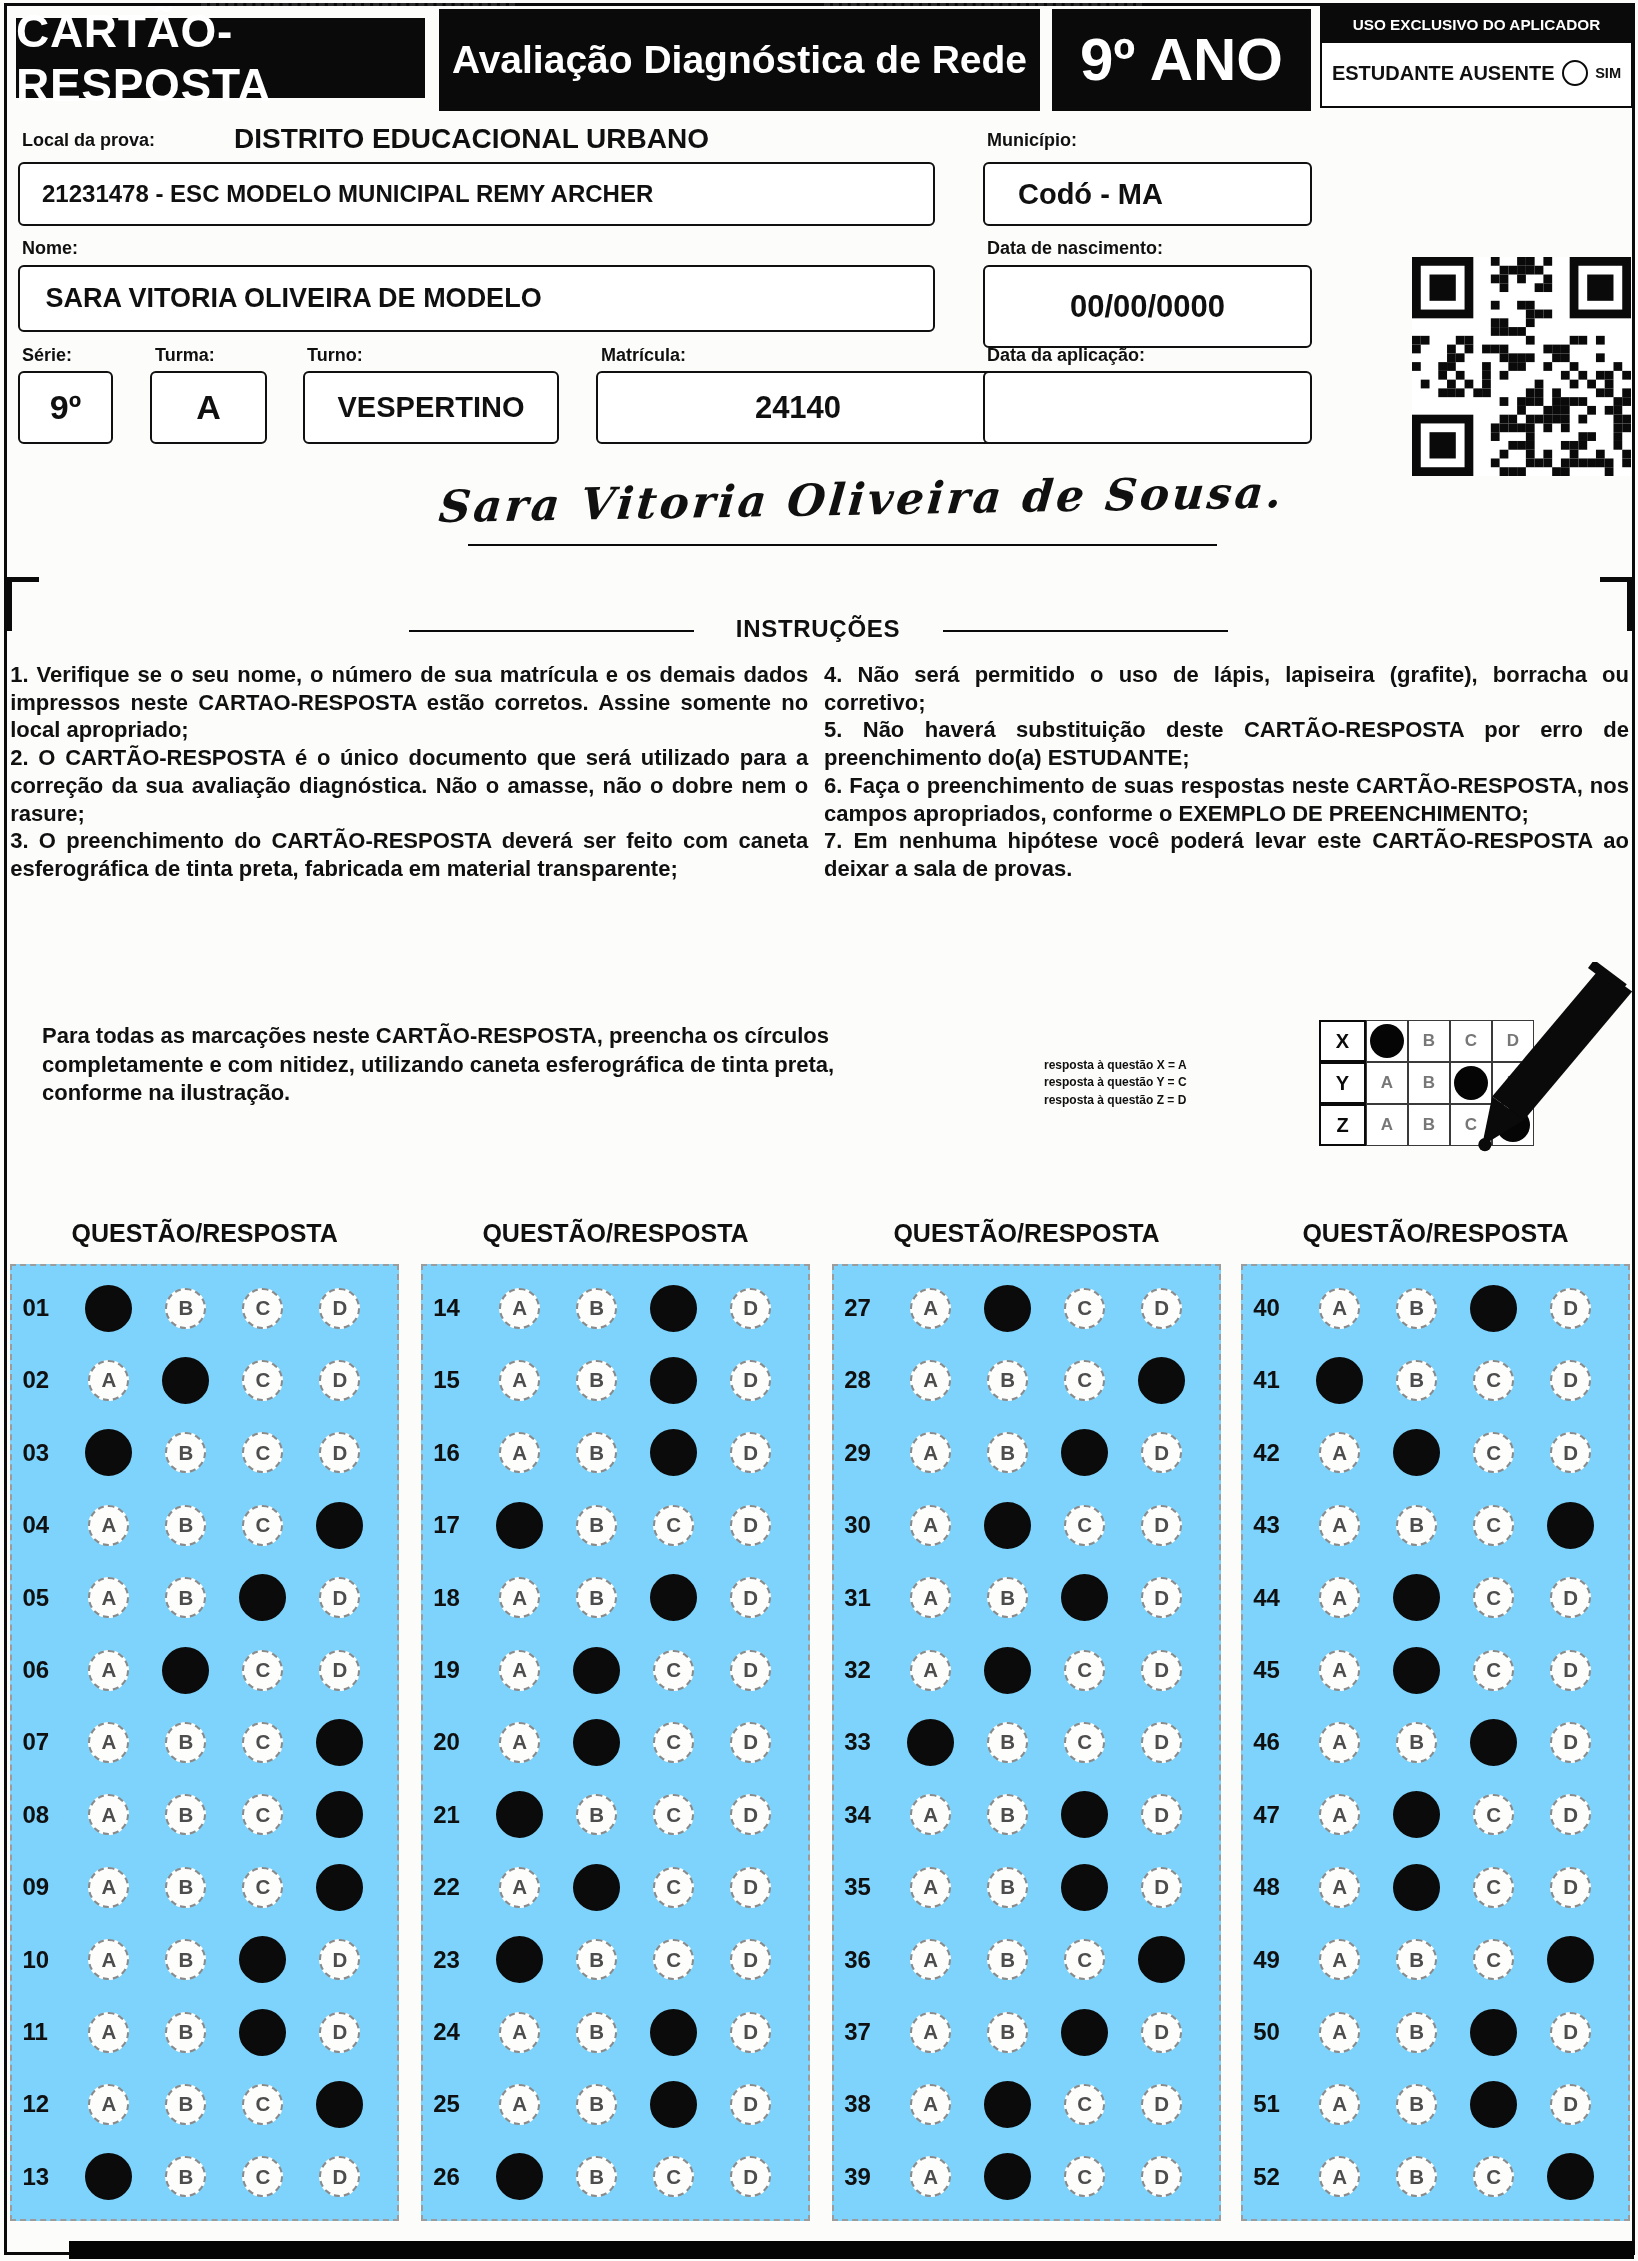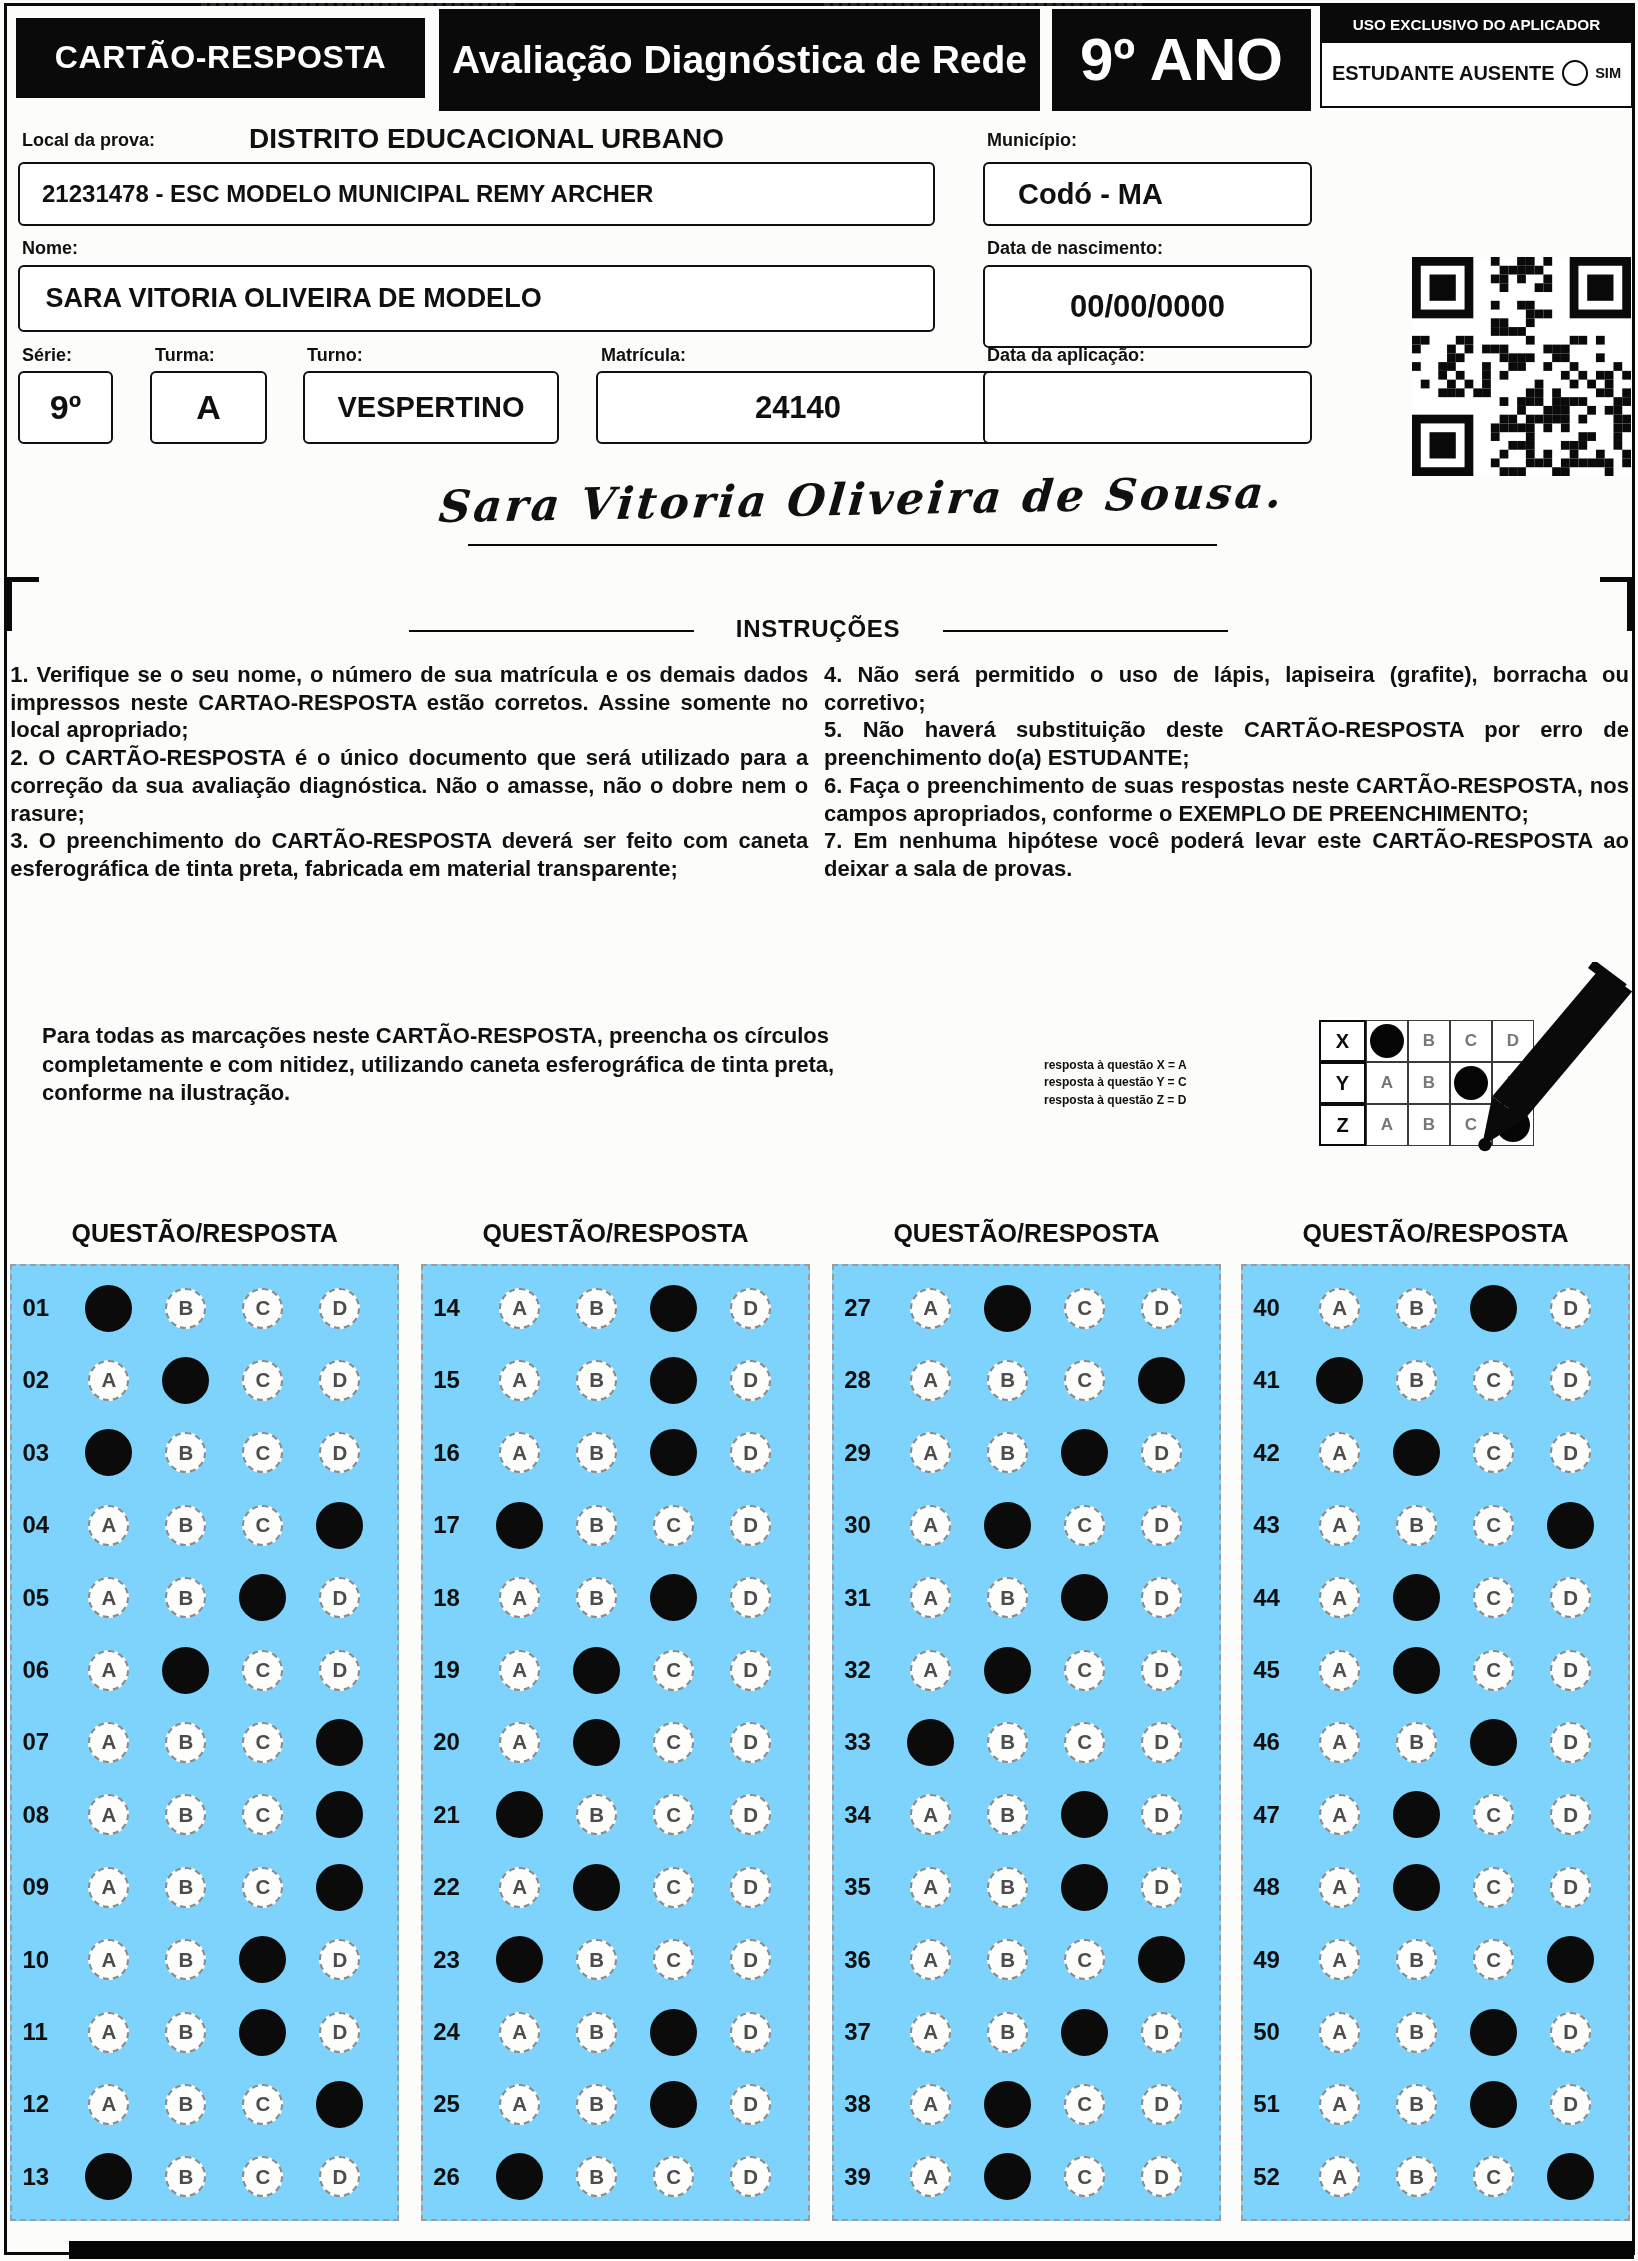--- a/index.html
+++ b/index.html
@@ -7,21 +7,21 @@
   body { font-family:"Liberation Sans", sans-serif; color:#101010; }
   .page { position:relative; width:1639px; height:2261px; background:#fcfcfa; overflow:hidden; margin:0 auto; }
   .page-border { position:absolute; left:4.4px; top:2.9px; right:4.4px; bottom:5.8px; border:3.7px solid #0a0a0a; pointer-events:none; }
 
   .top-dash { position:absolute; top:2.9px; border-top:3.7px dashed #2a2a2a; height:0; }
   .dash-l { left:201px; width:314px; }
   .dash-r { left:824px; width:318px; }
 
   
   .hbox { position:absolute; background:#0a0a0a; color:#ffffff; display:flex; align-items:center; justify-content:center; font-weight:bold; }
-  .hbox.title { left:16px; top:17.5px; width:409px; height:80px; font-size:32px; letter-spacing:0.7px;text-align:right; }
+  .hbox.title { left:16px; top:17.5px; width:409px; height:80px; font-size:46px; letter-spacing:0.7px; }
   .hbox.subtitle { left:439px; top:8.8px; width:601px; height:102px; font-size:39px; }
   .hbox.grade { left:1052px; top:8.8px; width:259px; height:102px; font-size:60px; }
   .aplicador-unit { position:absolute; left:1320px; top:5.8px; width:313px; height:102px; border:2.9px solid #0a0a0a; background:#fff; }
   .aplicador-strip { background:#0a0a0a; color:#fff; height:35px; display:flex; align-items:center; justify-content:center; font-weight:bold; font-size:15.3px; }
   .ausente-row { height:61px; display:flex; align-items:center; justify-content:center; gap:7.3px; font-weight:bold; font-size:20px; }
   .ausente-circle { width:26px; height:26px; border:2.9px solid #0a0a0a; border-radius:50%; display:inline-block; }
   .ausente-sim { font-size:14.6px; font-weight:bold; }
 
   
   .flabel { position:absolute; font-weight:bold; font-size:18px; }
@@ -85,21 +85,21 @@
   <div class="aplicador-unit">
     <div class="aplicador-strip">USO EXCLUSIVO DO APLICADOR</div>
     <div class="ausente-row">
       <span>ESTUDANTE AUSENTE</span>
       <span class="ausente-circle"></span>
       <span class="ausente-sim">SIM</span>
     </div>
   </div>
 
   <div class="flabel" style="left:22px; top:130px;">Local da prova:</div>
-  <div class="fvalue-plain" style="left:234px; top:123px;margin-left:15px;">DISTRITO EDUCACIONAL URBANO</div>
+  <div class="fvalue-plain" style="left:234px; top:123px;">DISTRITO EDUCACIONAL URBANO</div>
   <div class="flabel" style="left:987px; top:130px;">Município:</div>
 
   <div class="fbox" style="left:18px; top:162px; width:917px; height:64px; font-size:24px; padding-left:22px;">
     <span>21231478 - ESC MODELO MUNICIPAL REMY ARCHER</span>
   </div>
   <div class="fbox" style="left:983px; top:162px; width:329px; height:64px; font-size:29px; padding-left:33px;">
     <span>Codó - MA</span>
   </div>
 
   <div class="flabel" style="left:22px; top:238px;">Nome:</div>

